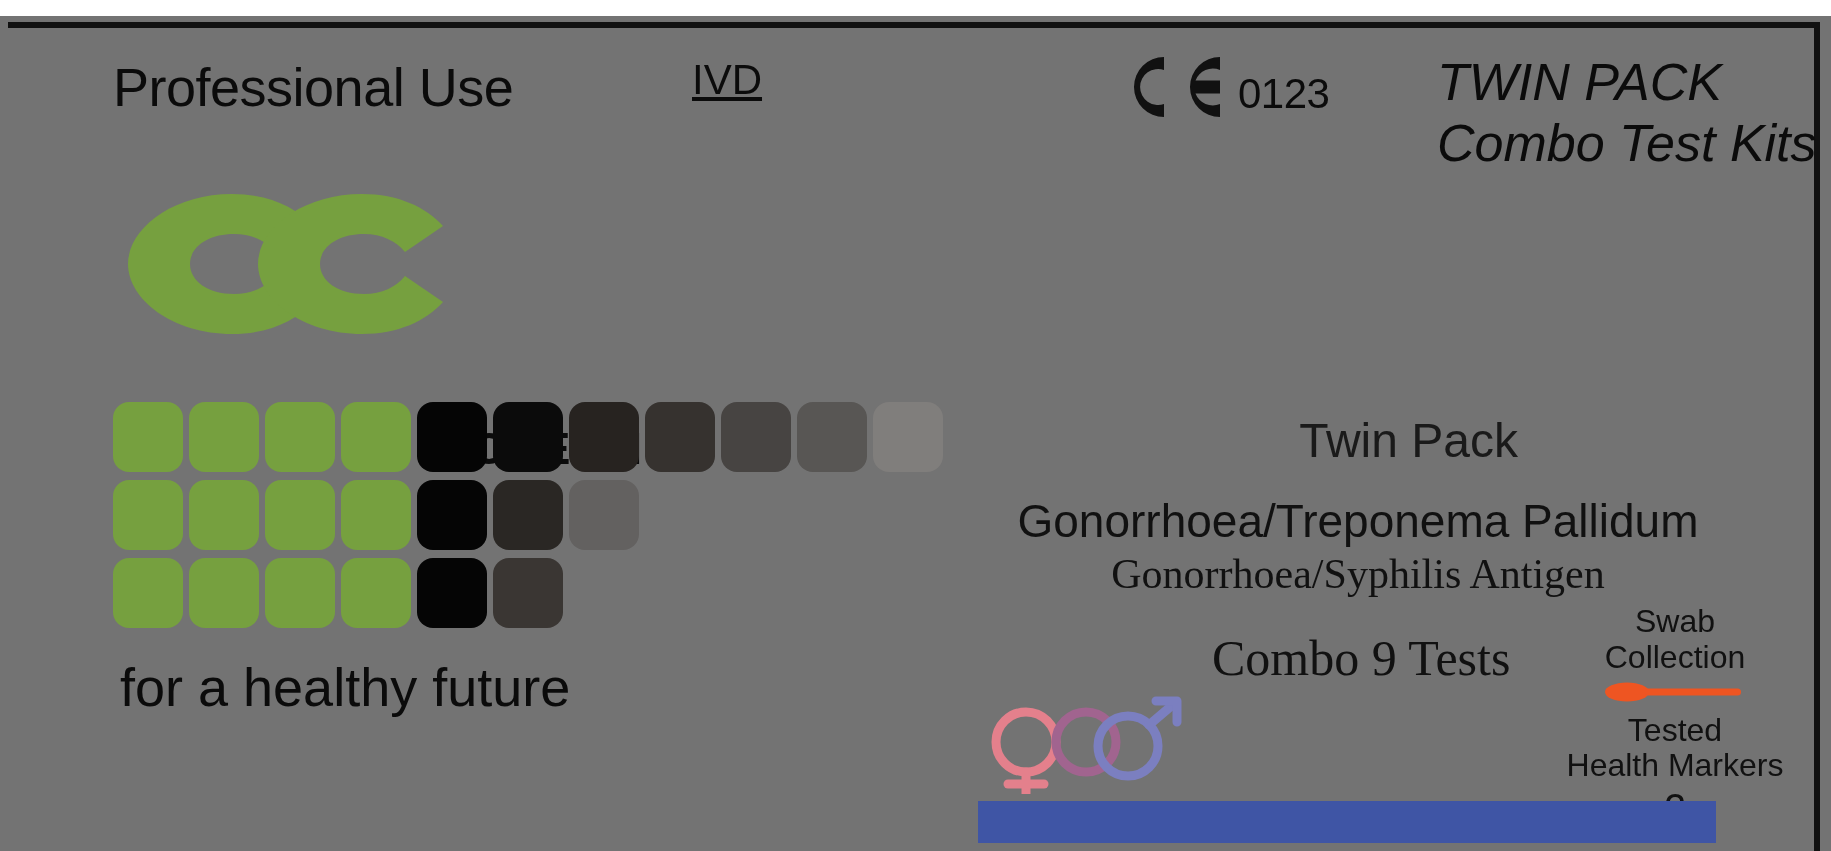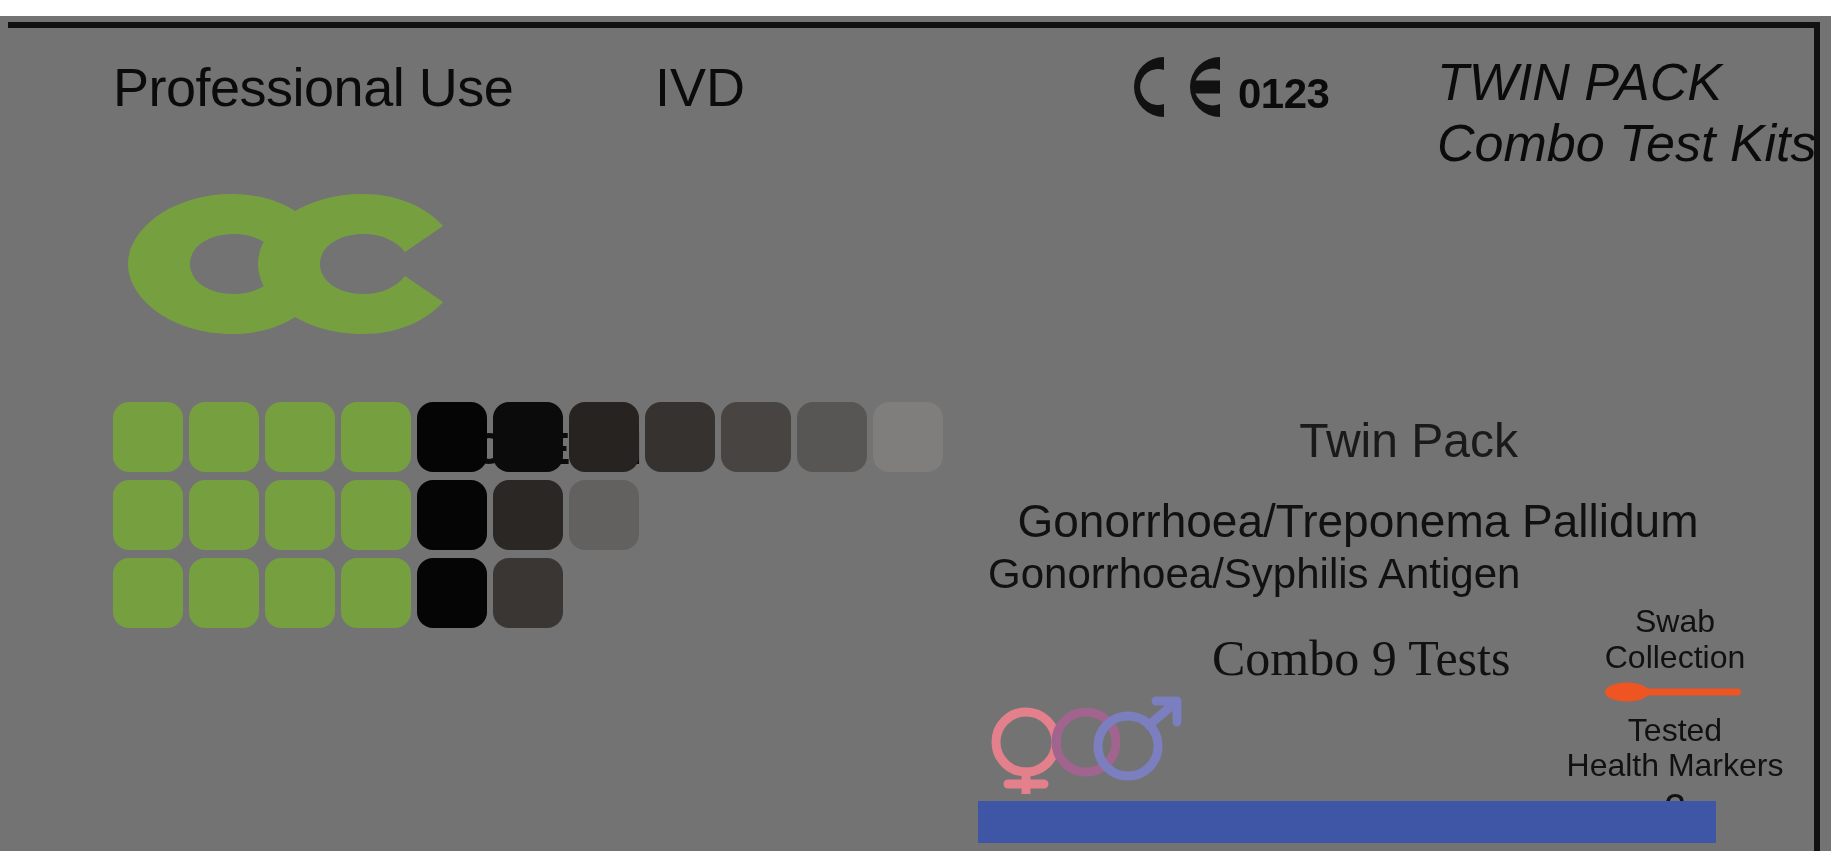--- a/index.html
+++ b/index.html
@@ -60,35 +60,35 @@
     position: absolute;
     left: 113px;
     top: 40px;
     font-size: 54px;
     color: #0b0b0b;
     letter-spacing: -0.5px;
     white-space: nowrap;
   }
   .hdr-ivd {
     position: absolute;
-    left: 655px;
+    left: 692px;
     top: 40px;
-    font-size: 54px;
-    color: #0b0b0b;
-    white-space: nowrap;
+    font-size: 42px;
+    color: #0b0b0b;
+    white-space: nowrap;
+    text-decoration: underline;
   }
 
   
   .ce-wrap {
     position: absolute;
     left: 1120px;
     top: 36px;
     display: flex;
     align-items: flex-start;
-    font-weight: bold;
   }
   .ce-glyph { display: block; }
   .ce-number {
     font-size: 42px;
     color: #0b0b0b;
     margin-left: 6px;
     margin-top: 18px;
     letter-spacing: -0.5px;
   }
 
@@ -169,23 +169,25 @@
     text-align: center;
     font-size: 46px;
     color: #111111;
     white-space: nowrap;
   }
   .prod-line2 {
     position: absolute;
     left: 988px;
     top: 534px;
     width: 740px;
+    text-align: center;
     font-size: 42px;
     color: #111111;
     white-space: nowrap;
+    font-family: Liberation Serif, serif;
   }
   .combo {
     position: absolute;
     left: 1212px;
     top: 613px;
     font-family: "Liberation Serif", serif;
     font-size: 50px;
     color: #111111;
     white-space: nowrap;
   }
@@ -300,20 +302,21 @@
       <div class="grid-row">
         <div class="sq" style="background: rgb(118, 160, 63);"></div>
         <div class="sq" style="background: rgb(118, 160, 63);"></div>
         <div class="sq" style="background: rgb(118, 160, 63);"></div>
         <div class="sq" style="background: rgb(118, 160, 63);"></div>
         <div class="sq" style="background: rgb(5, 5, 5);"></div>
         <div class="sq" style="background: rgb(58, 54, 51);"></div>
       </div>
     </div>
 
+  <div class="tagline">for a healthy future</div>
 
   <div class="twin-pack-sub">Twin Pack</div>
   <div class="prod-line1">Gonorrhoea/Treponema Pallidum</div>
   <div class="prod-line2">Gonorrhoea/Syphilis Antigen</div>
   <div class="combo">Combo 9 Tests</div>
 
   <div class="swab-col">
     <div class="sm">Swab</div>
     <div class="sm">Collection</div>
     <div class="swab-icon-row">

